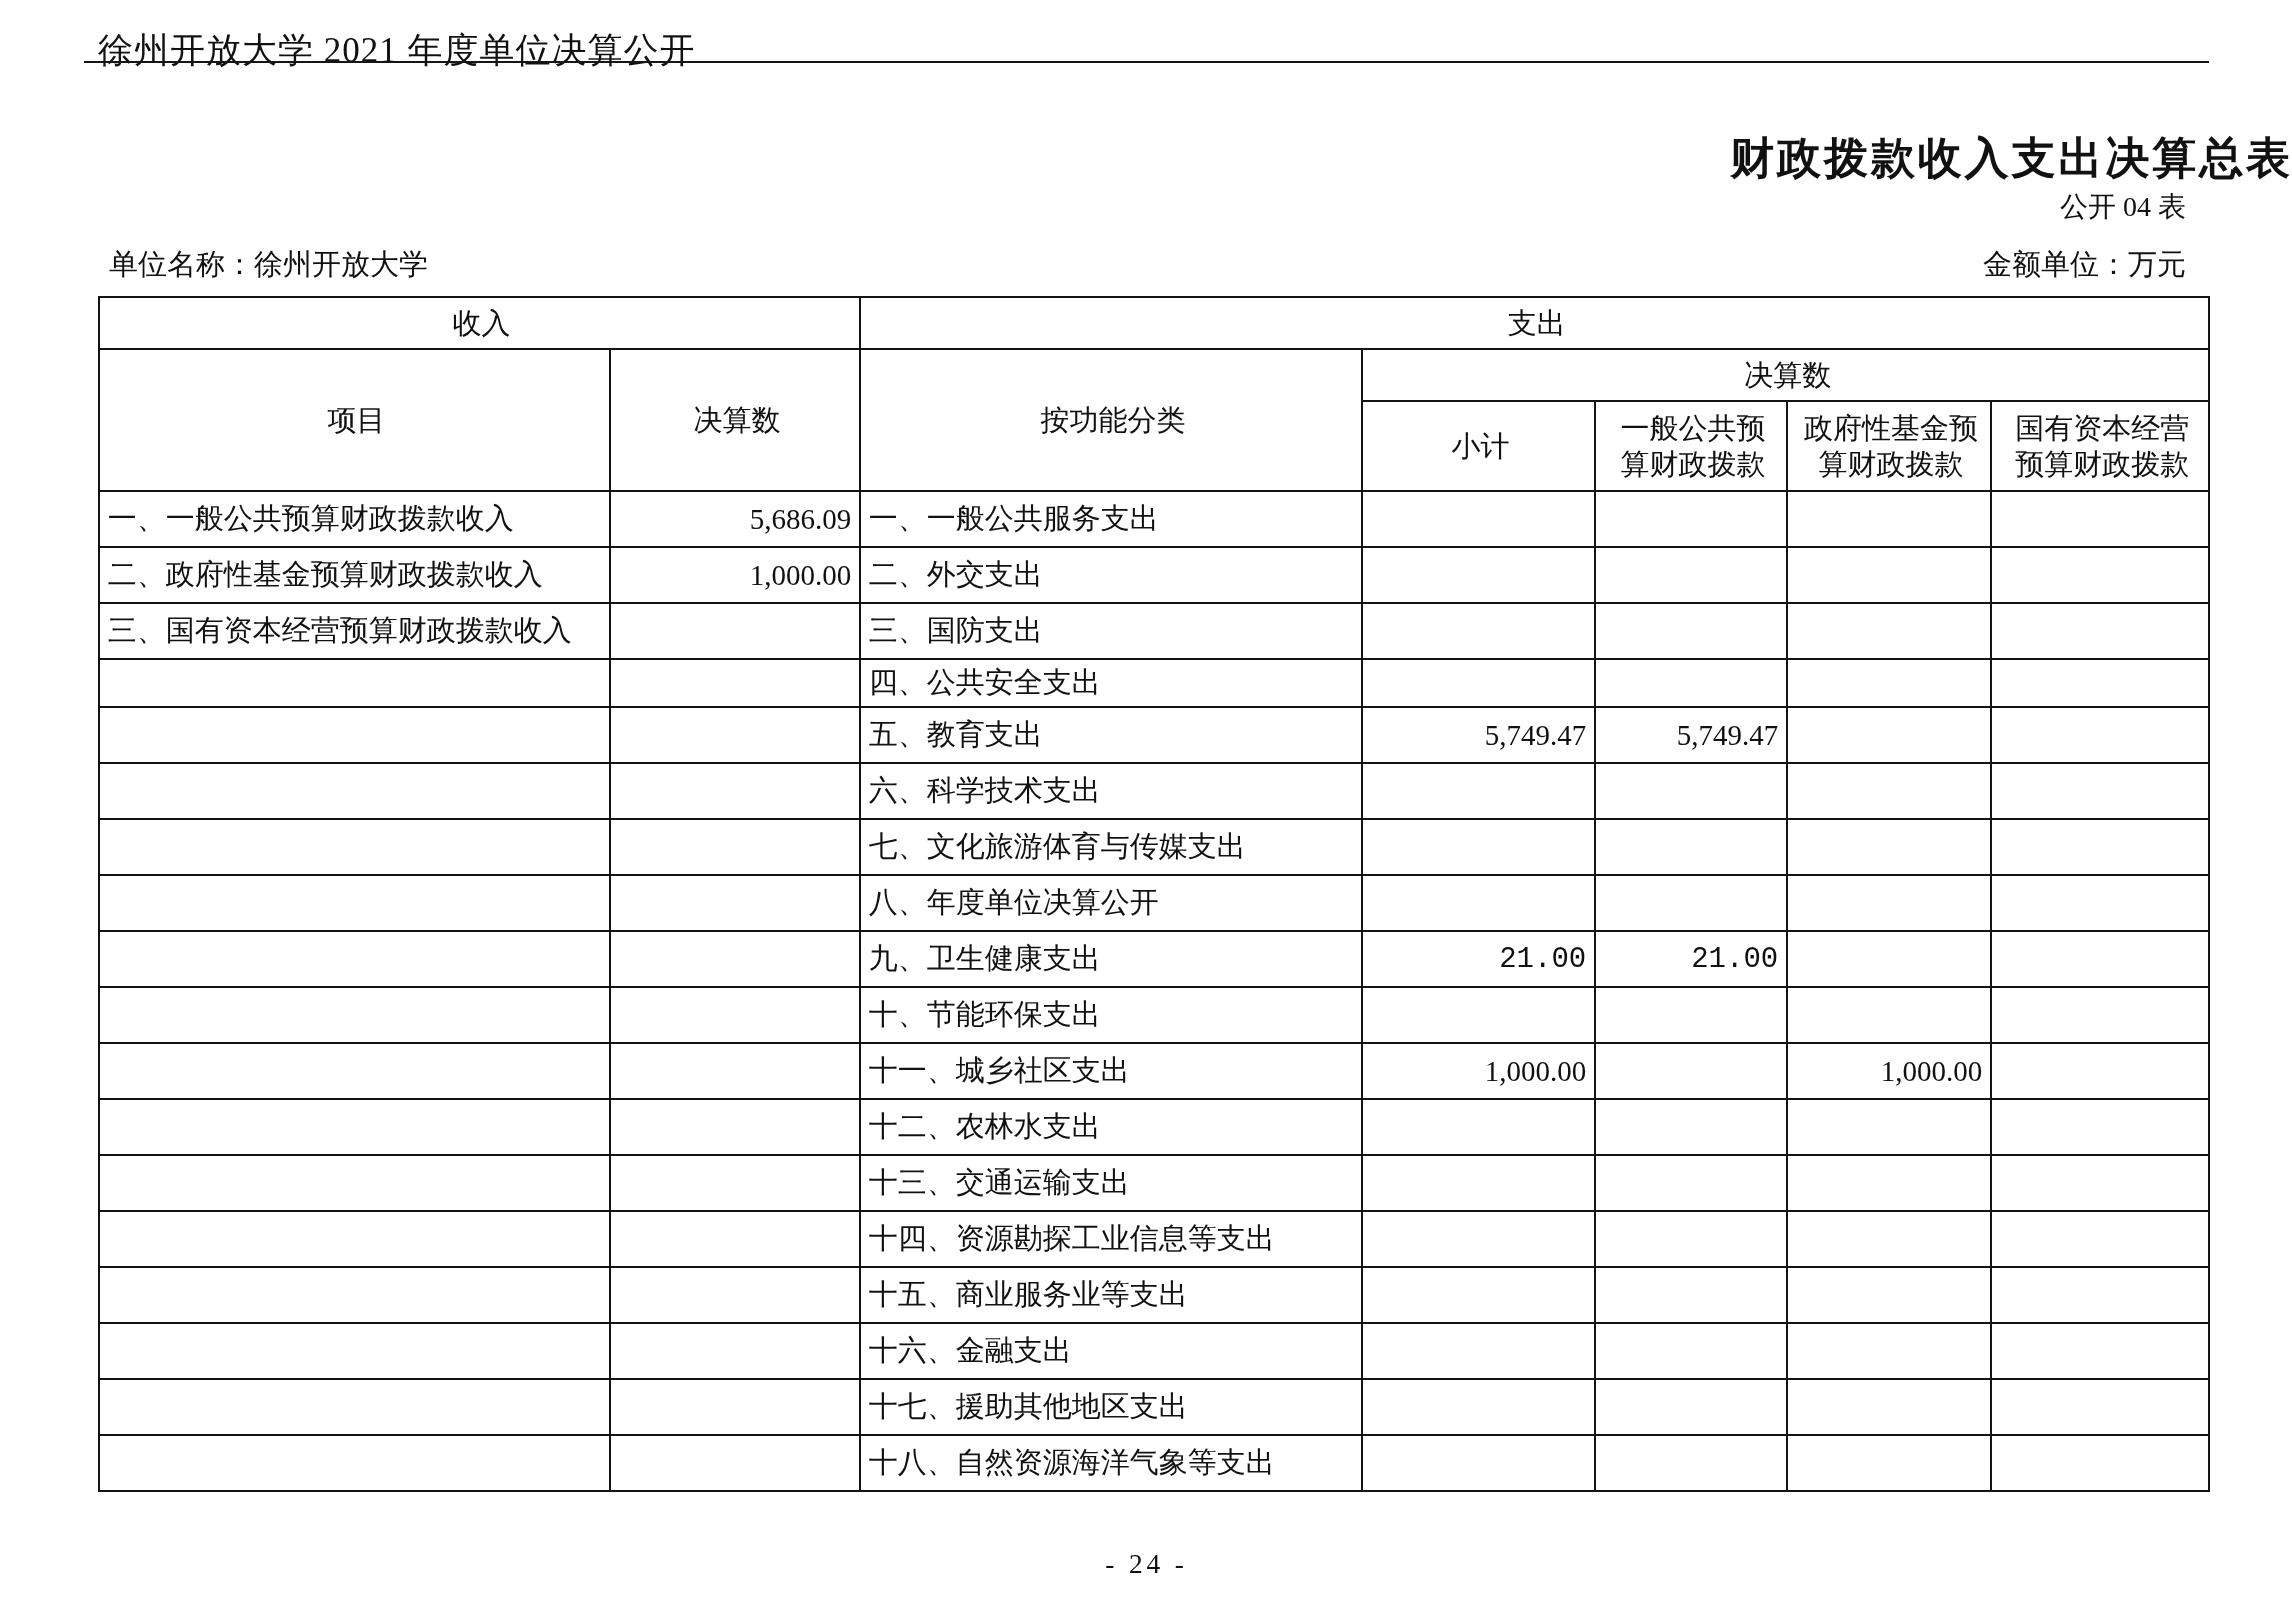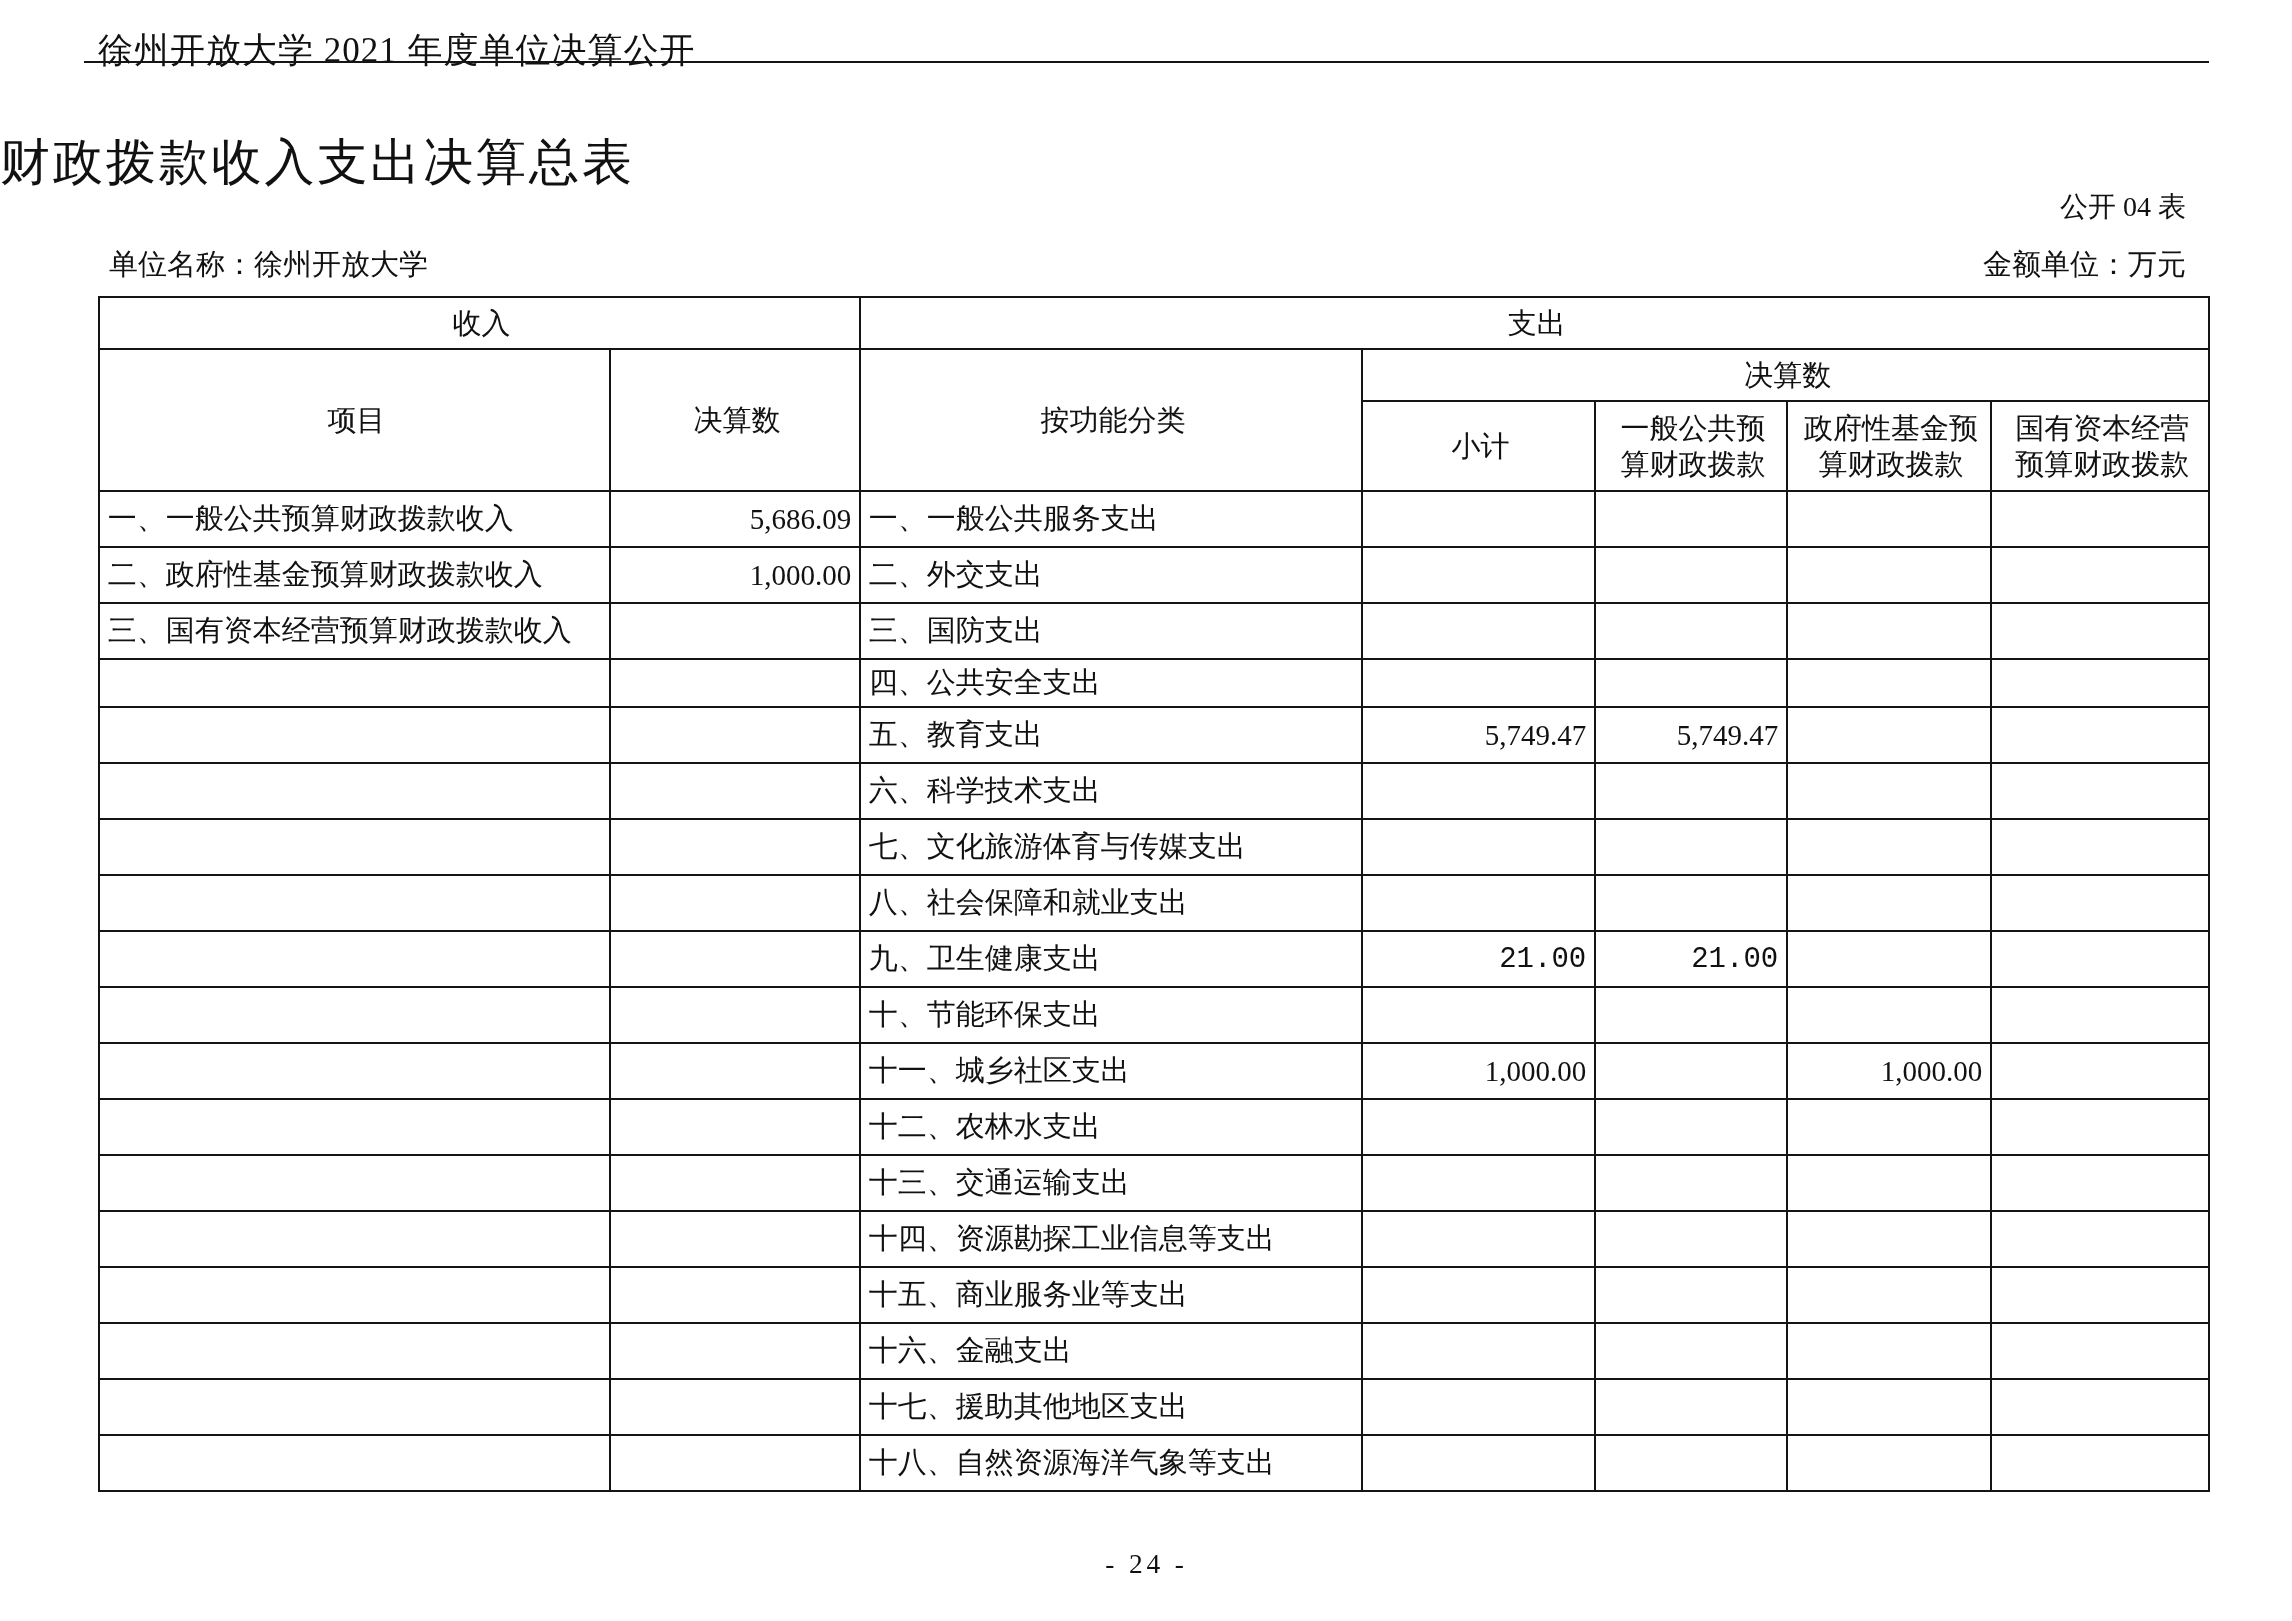--- a/index.html
+++ b/index.html
@@ -15,22 +15,22 @@
     position: absolute; left: 98px; top: 27.4px;
     font-size: 35px; letter-spacing: 1px; white-space: nowrap;
   }
   .header-rule {
     position: absolute; left: 84px; top: 61px;
     width: 2125px; height: 0;
     border-top: 2.9px solid #151515;
   }
   .doc-title {
     position: absolute; left: 0; top: 129px; width: 100%;
-    text-align: left;
-    font-size: 50px; font-weight: normal; letter-spacing: 2.9px;
+    text-align: right;
+    font-size: 44px; font-weight: bold; letter-spacing: 2.9px;
     white-space: nowrap;
   }
   .sheet-label {
     position: absolute; right: 107px; top: 188px;
     font-size: 28px; white-space: nowrap;
   }
   .meta-left {
     position: absolute; left: 109px; top: 245px;
     font-size: 29px; white-space: nowrap;
   }
@@ -172,21 +172,21 @@
         <td class="num"></td>
         <td class="item">七、文化旅游体育与传媒支出</td>
         <td class="num"></td>
         <td class="num"></td>
         <td class="num"></td>
         <td class="num"></td>
       </tr>
       <tr style="height: 56px;">
         <td class="item"></td>
         <td class="num"></td>
-        <td class="item">八、社会保障和就业支出</td>
+        <td class="item">八、年度单位决算公开</td>
         <td class="num"></td>
         <td class="num"></td>
         <td class="num"></td>
         <td class="num"></td>
       </tr>
       <tr style="height: 56px; font-family: Liberation Mono, monospace;">
         <td class="item"></td>
         <td class="num"></td>
         <td class="item">九、卫生健康支出</td>
         <td class="num">21.00</td>

